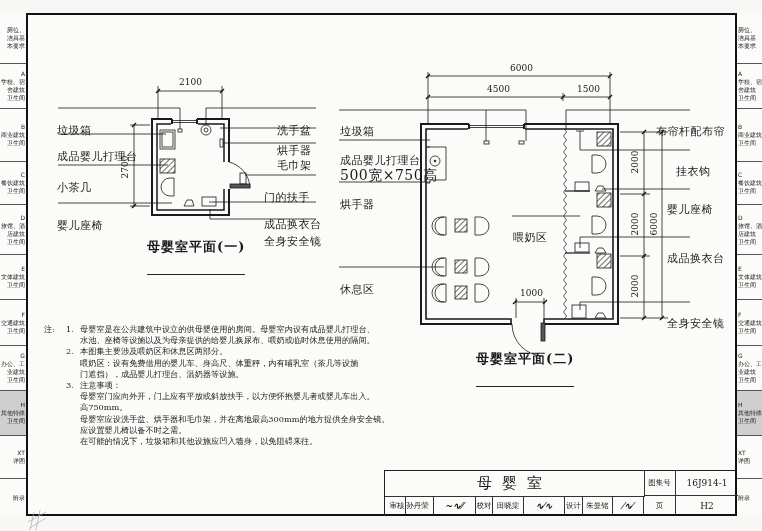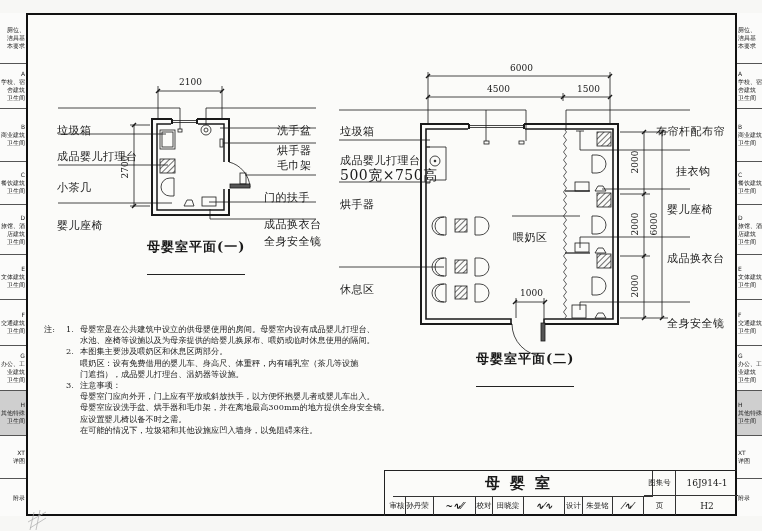--- a/index.html
+++ b/index.html
@@ -58,24 +58,24 @@
   .note-num { width: 14px; flex: none; }
   .note-line { white-space: nowrap; }
   .indent { padding-left: 36px; }
 
   .titleblock {
     position: absolute; left: 384px; top: 470px; width: 353px; height: 46px;
     border-top: 1.5px solid #222; border-left: 1.5px solid #222; box-sizing: border-box;
     font-family: "DejaVu Sans", "Liberation Sans", sans-serif;
   }
   .tb-main {
-    position: absolute; left: 8px; top: 0; width: 259px; height: 25px;
+    position: absolute; left: 0; top: 0; width: 259px; height: 25px;
     border-right: 1px solid #333; border-bottom: 1px solid #333;
     display: flex; align-items: center; justify-content: center;
-    font-family: "DejaVu Serif", serif; font-size: 15px; font-weight: bold; letter-spacing: 10px;
+    font-family: "DejaVu Serif", serif; font-size: 15px; font-weight: normal; letter-spacing: 10px;
   }
   .tb-cell {
     position: absolute; display: flex; align-items: center; justify-content: center;
     font-size: 7.5px; border-right: 1px solid #333; box-sizing: border-box; height: 19px;
   }
   .tb-top { top: 0; height: 25px; border-bottom: 1px solid #333; }
   .tb-bottom { top: 25px; }
   .sig { font-family: "DejaVu Serif", serif; font-style: italic; font-weight: bold; font-size: 9px; color: #111; }
 </style>
 </head>
@@ -418,20 +418,21 @@
     <span class="note-line">本图集主要涉及喂奶区和休息区两部分。</span>
   </div>
   <div class="note-line indent">喂奶区：设有免费借用的婴儿车、身高尺、体重秤，内有哺乳室（茶几等设施</div>
   <div class="note-line indent">门遮挡），成品婴儿打理台、温奶器等设施。</div>
   <div class="note-row">
     <span class="note-prefix"></span>
     <span class="note-num">3.</span>
     <span class="note-line">注意事项：</span>
   </div>
   <div class="note-line indent">母婴室门应向外开，门上应有平放或斜放扶手，以方便怀抱婴儿者或婴儿车出入。</div>
+  <div class="note-line indent">高750mm。</div>
   <div class="note-line indent">母婴室应设洗手盆、烘手器和毛巾架，并在离地最高300mm的地方提供全身安全镜。</div>
   <div class="note-line indent">应设置婴儿椅以备不时之需。</div>
   <div class="note-line indent">在可能的情况下，垃圾箱和其他设施应凹入墙身，以免阻碍来往。</div>
 </div>
 
 <div class="titleblock">
   <div class="tb-main">母婴室</div>
   <div class="tb-cell tb-top" style="left:259px;width:32px">图集号</div>
   <div class="tb-cell tb-top" style="left:291px;width:62px;font-size:9px;font-family:'DejaVu Serif',serif;border-right:none">16J914-1</div>
 

